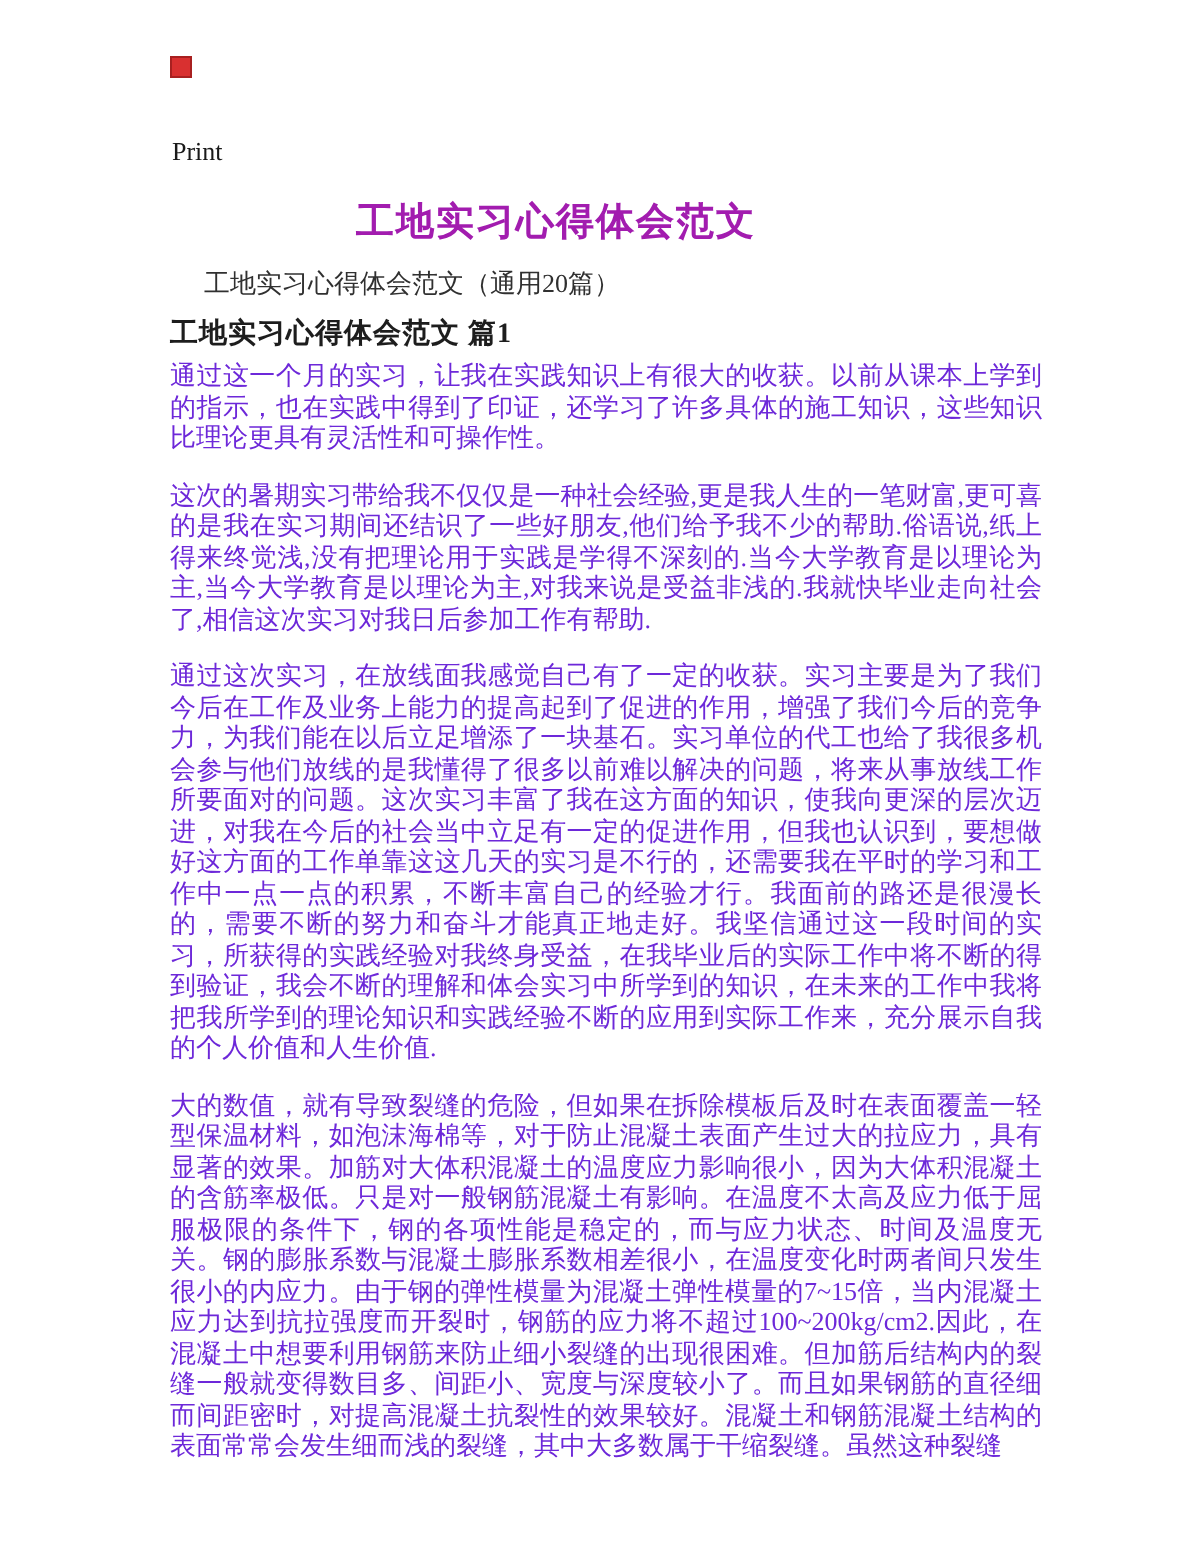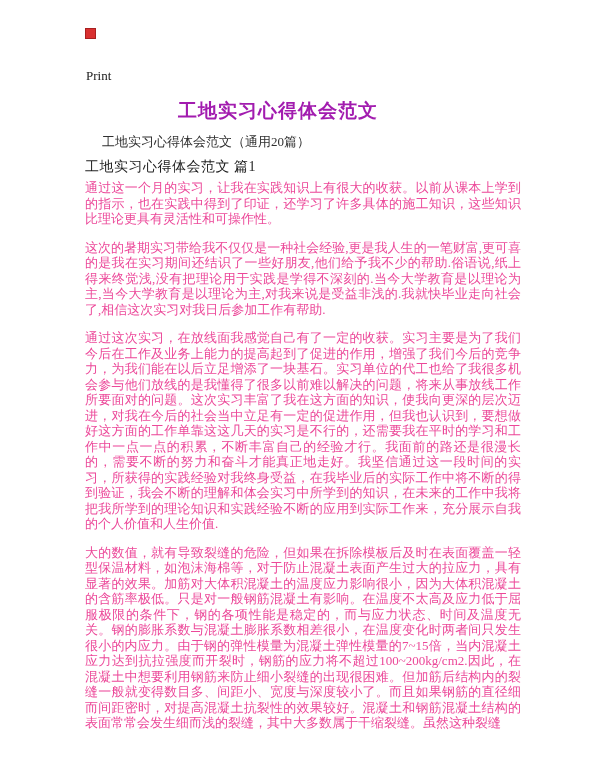--- a/index.html
+++ b/index.html
@@ -50,21 +50,21 @@
     top: 133px;
     font-size: 13px;
     color: #303030;
     margin-left: 17px;
   }
   .section-heading {
     position: absolute;
     left: 85px;
     top: 158px;
     font-size: 14px;
-    font-weight: normal;
+    font-weight: bold;
     color: #1d1d1d;
     margin: 0;
     letter-spacing: 0.5px;
   }
   .article-body {
     position: absolute;
     left: 85px;
     top: 180px;
     width: 436px;
   }
@@ -85,20 +85,20 @@
   <span class="img-placeholder" style="background: rgb(217, 48, 48);"></span>
 
   <a class="print-label">Print</a>
 
   <h1 class="doc-title" style="color: #a21caf;">工地实习心得体会范文</h1>
 
   <div class="doc-subtitle">工地实习心得体会范文（通用20篇）</div>
 
   <h2 class="section-heading">工地实习心得体会范文 篇1</h2>
 
-  <div class="article-body" style="color: #ec4899;">
+  <div class="article-body" style="color: #6d28d9;">
       <p>通过这一个月的实习，让我在实践知识上有很大的收获。以前从课本上学到的指示，也在实践中得到了印证，还学习了许多具体的施工知识，这些知识比理论更具有灵活性和可操作性。</p>
       <p>这次的暑期实习带给我不仅仅是一种社会经验,更是我人生的一笔财富,更可喜的是我在实习期间还结识了一些好朋友,他们给予我不少的帮助.俗语说,纸上得来终觉浅,没有把理论用于实践是学得不深刻的.当今大学教育是以理论为主,当今大学教育是以理论为主,对我来说是受益非浅的.我就快毕业走向社会了,相信这次实习对我日后参加工作有帮助.</p>
       <p>通过这次实习，在放线面我感觉自己有了一定的收获。实习主要是为了我们今后在工作及业务上能力的提高起到了促进的作用，增强了我们今后的竞争力，为我们能在以后立足增添了一块基石。实习单位的代工也给了我很多机会参与他们放线的是我懂得了很多以前难以解决的问题，将来从事放线工作所要面对的问题。这次实习丰富了我在这方面的知识，使我向更深的层次迈进，对我在今后的社会当中立足有一定的促进作用，但我也认识到，要想做好这方面的工作单靠这这几天的实习是不行的，还需要我在平时的学习和工作中一点一点的积累，不断丰富自己的经验才行。我面前的路还是很漫长的，需要不断的努力和奋斗才能真正地走好。我坚信通过这一段时间的实习，所获得的实践经验对我终身受益，在我毕业后的实际工作中将不断的得到验证，我会不断的理解和体会实习中所学到的知识，在未来的工作中我将把我所学到的理论知识和实践经验不断的应用到实际工作来，充分展示自我的个人价值和人生价值.</p>
       <p>大的数值，就有导致裂缝的危险，但如果在拆除模板后及时在表面覆盖一轻型保温材料，如泡沫海棉等，对于防止混凝土表面产生过大的拉应力，具有显著的效果。加筋对大体积混凝土的温度应力影响很小，因为大体积混凝土的含筋率极低。只是对一般钢筋混凝土有影响。在温度不太高及应力低于屈服极限的条件下，钢的各项性能是稳定的，而与应力状态、时间及温度无关。钢的膨胀系数与混凝土膨胀系数相差很小，在温度变化时两者间只发生很小的内应力。由于钢的弹性模量为混凝土弹性模量的7~15倍，当内混凝土应力达到抗拉强度而开裂时，钢筋的应力将不超过100~200kg/cm2.因此，在混凝土中想要利用钢筋来防止细小裂缝的出现很困难。但加筋后结构内的裂缝一般就变得数目多、间距小、宽度与深度较小了。而且如果钢筋的直径细而间距密时，对提高混凝土抗裂性的效果较好。混凝土和钢筋混凝土结构的表面常常会发生细而浅的裂缝，其中大多数属于干缩裂缝。虽然这种裂缝</p>
     </div>
 
 </div>
 
 </body></html>

